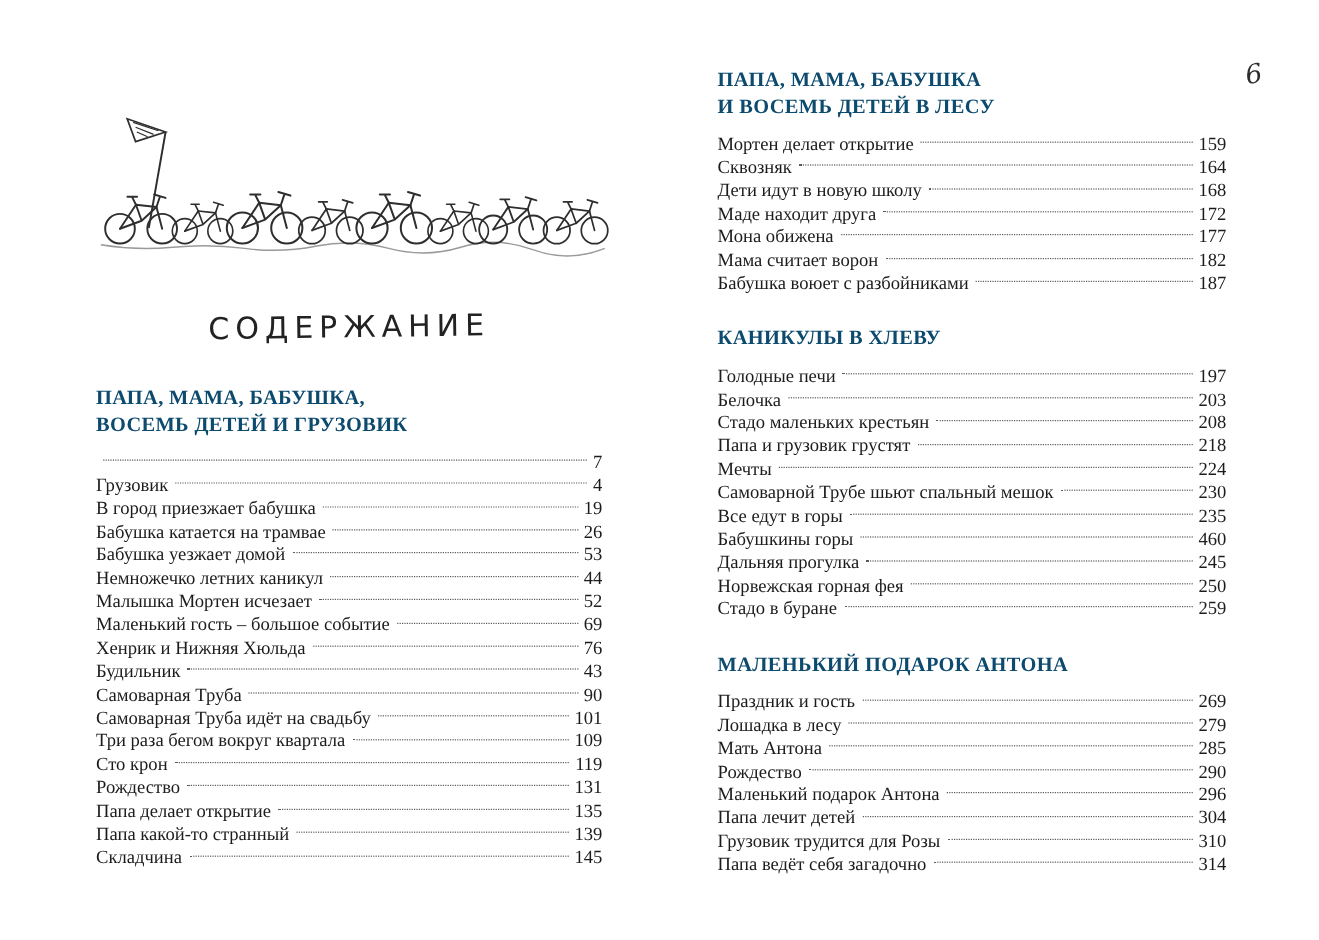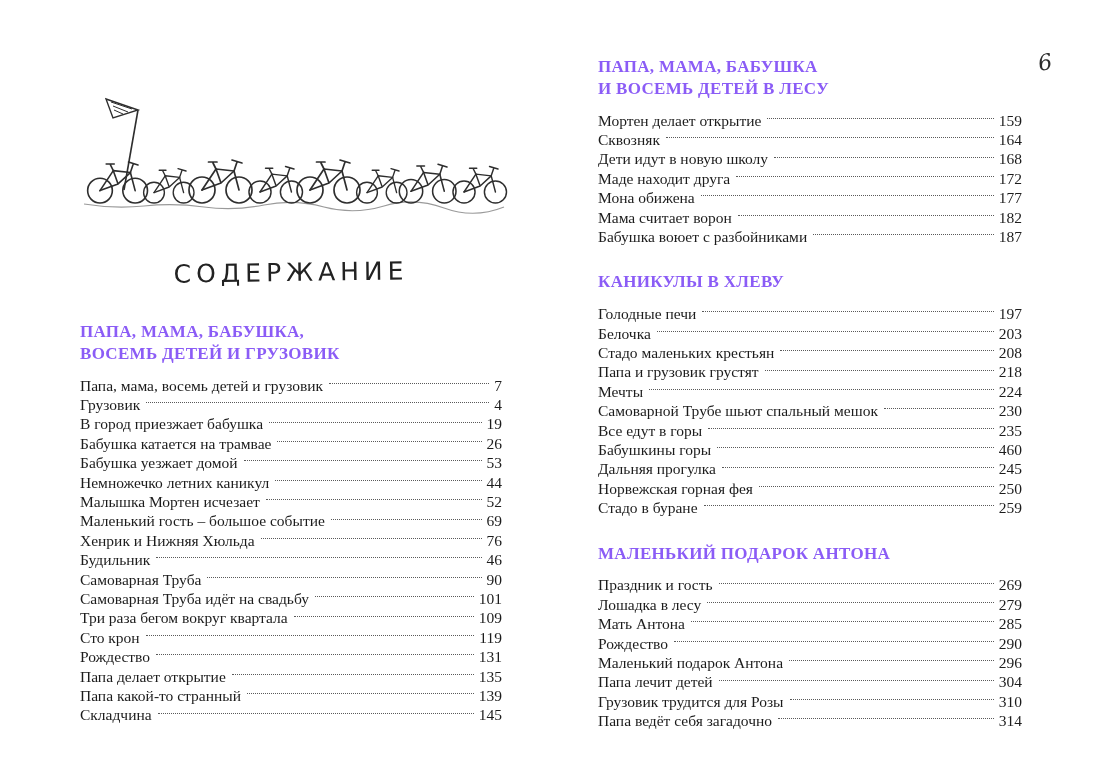--- a/index.html
+++ b/index.html
@@ -46,21 +46,21 @@
   }
   .col-left .sections { margin-top: 34px; width: 422px; }
   .col-right .sections { width: 424px; }
   .toc-section { margin-bottom: 25px; }
   .section-title {
     font-size: 17px;
     font-weight: bold;
     line-height: 1.28;
     letter-spacing: 0.3px;
     margin-bottom: 11px;
-    color: #8b5cf6;
+    color: #0c4a6e;
   }
   .toc-entry {
     display: flex;
     align-items: center;
     font-size: 15.5px;
     line-height: 19.4px;
   }
   .entry-title { white-space: nowrap; }
   .entry-dots {
     flex: 1 1 auto;
@@ -113,21 +113,20 @@
         <use href="#bike" transform="translate(384,102) scale(0.85)"></use>
       </svg>
     </div>
 
     <div class="toc-heading">СОДЕРЖАНИЕ</div>
 
     <div class="sections">
         <section class="toc-section">
           <h2 class="section-title">ПАПА, МАМА, БАБУШКА,<br>ВОСЕМЬ ДЕТЕЙ И ГРУЗОВИК</h2>
           <div class="toc-entry">
-            <span class="entry-title">Папа, мама, восемь детей и грузовик</span>
             <span class="entry-dots"></span>
             <span class="entry-page">7</span>
           </div>
           <div class="toc-entry">
             <span class="entry-title">Грузовик</span>
             <span class="entry-dots"></span>
             <span class="entry-page">4</span>
           </div>
           <div class="toc-entry">
             <span class="entry-title">В город приезжает бабушка</span>
@@ -160,21 +159,21 @@
             <span class="entry-page">69</span>
           </div>
           <div class="toc-entry">
             <span class="entry-title">Хенрик и Нижняя Хюльда</span>
             <span class="entry-dots"></span>
             <span class="entry-page">76</span>
           </div>
           <div class="toc-entry">
             <span class="entry-title">Будильник</span>
             <span class="entry-dots"></span>
-            <span class="entry-page">46</span>
+            <span class="entry-page">43</span>
           </div>
           <div class="toc-entry">
             <span class="entry-title">Самоварная Труба</span>
             <span class="entry-dots"></span>
             <span class="entry-page">90</span>
           </div>
           <div class="toc-entry">
             <span class="entry-title">Самоварная Труба идёт на свадьбу</span>
             <span class="entry-dots"></span>
             <span class="entry-page">101</span>

